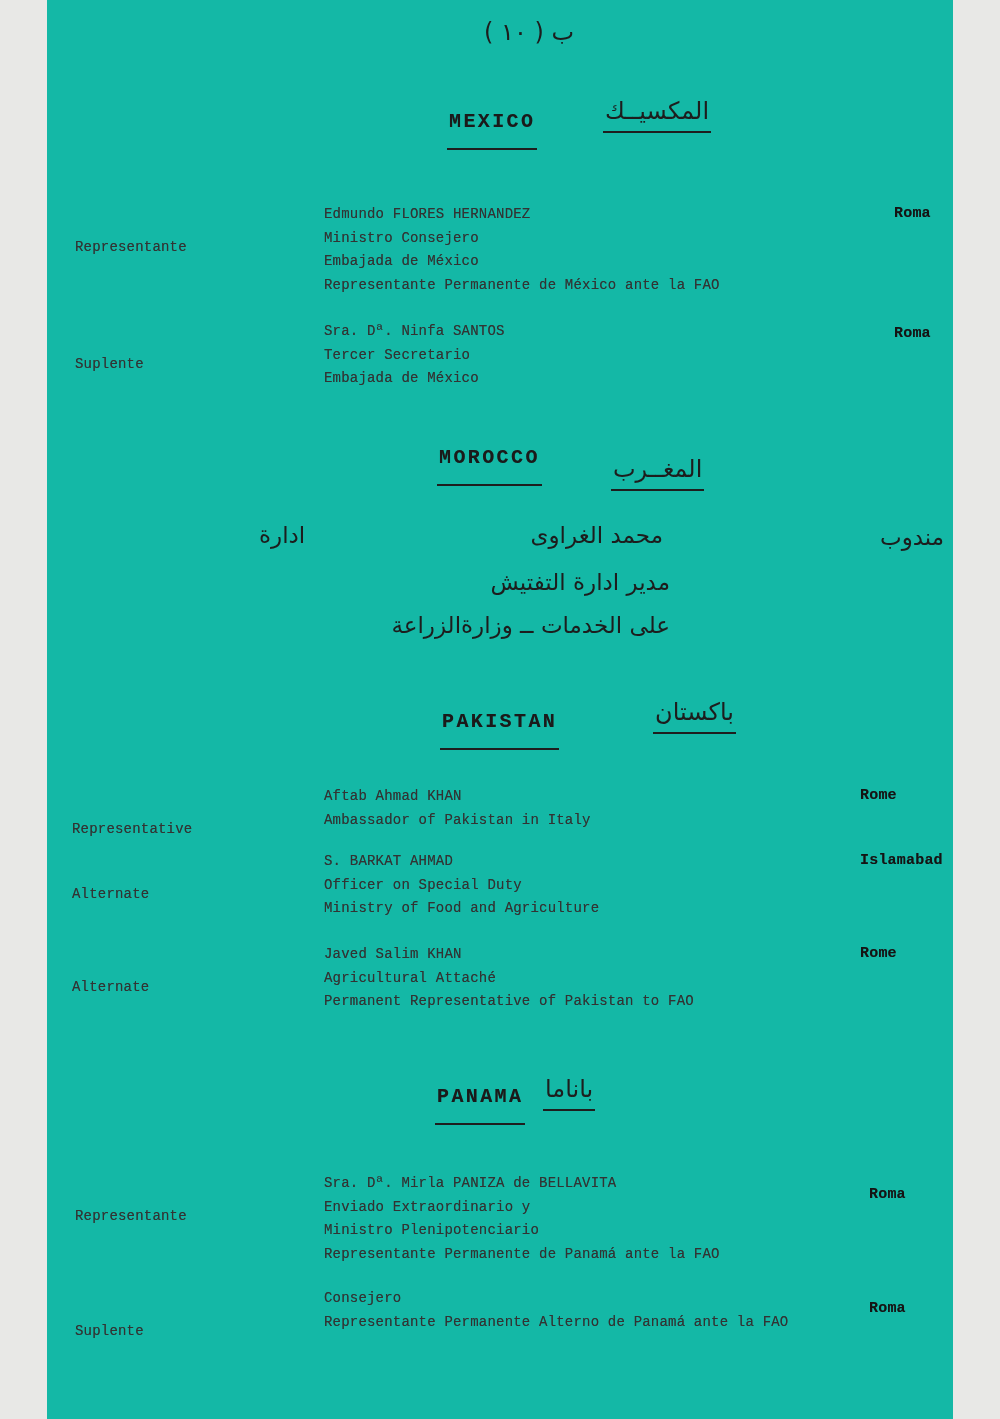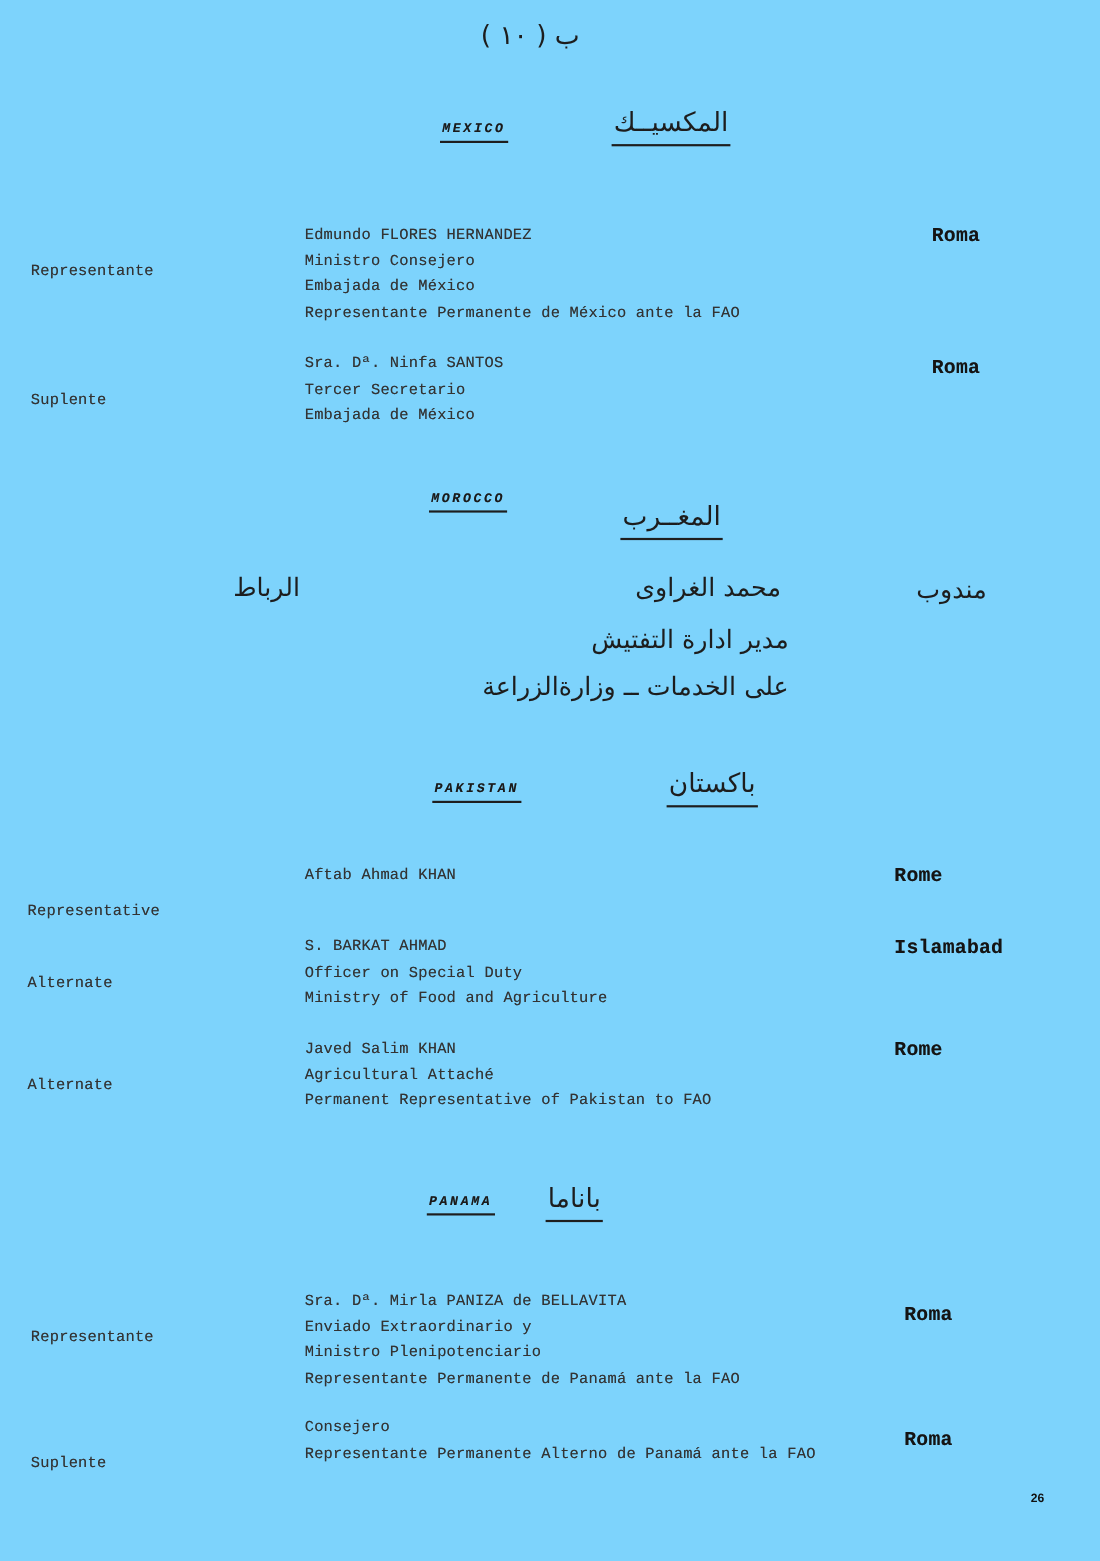--- a/index.html
+++ b/index.html
@@ -1,20 +1,20 @@
 <!DOCTYPE html>
 <html><head>
 <meta charset="utf-8">
 <style>
   html,body{margin:0;padding:0;background:#e8e8e6;}
   .page{
     position:relative;
-    width:1000px;height:1419px;
+    width:906px;height:1419px;
     margin:0 auto;
-    background:#7dd3fc;
+    background:#14b8a6;
     overflow:hidden;
     color:#2f2f2f;
   }
   .tw{
     font-family:"Liberation Mono","DejaVu Sans Mono",monospace;
     font-size:14px;
     letter-spacing:.2px;
     color:#333;
     text-shadow:0 0 .6px rgba(45,45,45,.55);
     white-space:nowrap;
@@ -23,39 +23,38 @@
     font-family:"DejaVu Sans",sans-serif;
     color:#1d1d1d;
     white-space:nowrap;
     direction:rtl;
   }
   .abs{position:absolute;}
   
   .hdr-ar{top:18px;left:437px;font-size:24px;}
   
   .sec-title-en{
-    font-weight:bold;font-size:12px;letter-spacing:2.4px;
+    font-weight:bold;font-size:20px;letter-spacing:2.4px;
     color:#1a1a1a;
     border-bottom:2.5px solid #1e1e1e;
-    padding:0 2px 4px 2px;
-    font-style:italic;
+    padding:0 2px 15px 2px;
   }
   .sec-title-ar{
     font-size:24px;
     border-bottom:2.5px solid #1e1e1e;
     padding:0 2px 6px 2px;
   }
   
   .entry{position:absolute;left:0;width:1000px;}
   .role{position:absolute;left:28px;top:0;margin-top:36px;}
   .lines{position:absolute;left:277px;top:0;}
   .lines .line{line-height:23.5px;}
   .city{
     position:absolute;top:2px;
-    font-weight:bold;color:#141414;font-size:18px;
+    font-weight:bold;color:#141414;font-size:15px;
   }
   
   .m-ar{font-size:23px;}
   .pageno{
     font-family:"Liberation Sans",sans-serif;
     font-weight:bold;font-size:11px;color:#111;
   }
 </style>
 </head>
 <body>
@@ -86,31 +85,32 @@
       <div class="line">Embajada de México</div>
     </div>
     <div class="city tw" style="left:847px;top:5px">Roma</div>
   </div>
 
   <div class="abs sec-title-en tw" style="left:390px;top:446px">MOROCCO</div>
   <div class="abs sec-title-ar ar" style="left:564px;top:455px" dir="rtl">المغــرب</div>
 
   <div class="abs m-ar ar" style="left:833px;top:524px" dir="rtl">مندوب</div>
   <div class="abs m-ar ar" style="right:290px;top:522px" dir="rtl">محمد الغراوى</div>
-  <div class="abs m-ar ar" style="left:212px;top:522px" dir="rtl">الرباط</div>
+  <div class="abs m-ar ar" style="left:212px;top:522px" dir="rtl">ادارة</div>
   <div class="abs m-ar ar" style="right:283px;top:569px" dir="rtl">مدير ادارة التفتيش</div>
   <div class="abs m-ar ar" style="right:283px;top:612px" dir="rtl">على الخدمات ــ وزارةالزراعة</div>
 
   <div class="abs sec-title-en tw" style="left:393px;top:710px">PAKISTAN</div>
   <div class="abs sec-title-ar ar" style="left:606px;top:698px" dir="rtl">باكستان</div>
 
   <div class="entry" style="top:785px">
     <div class="role tw" style="left:25px">Representative</div>
     <div class="lines tw">
       <div class="line">Aftab Ahmad KHAN</div>
+      <div class="line">Ambassador of Pakistan in Italy</div>
     </div>
     <div class="city tw" style="left:813px">Rome</div>
   </div>
 
   <div class="entry" style="top:850px">
     <div class="role tw" style="left:25px">Alternate</div>
     <div class="lines tw">
       <div class="line">S. BARKAT AHMAD</div>
       <div class="line">Officer on Special Duty</div>
       <div class="line">Ministry of Food and Agriculture</div>

